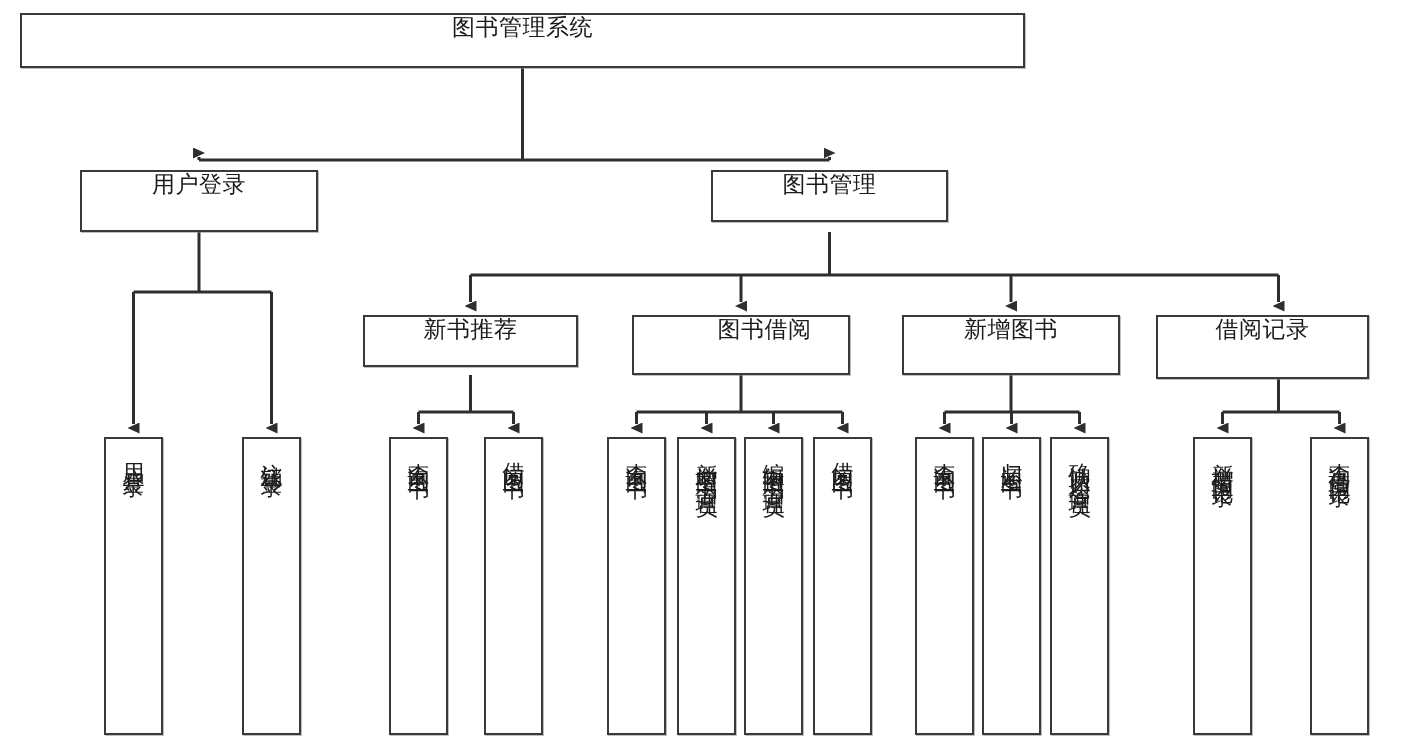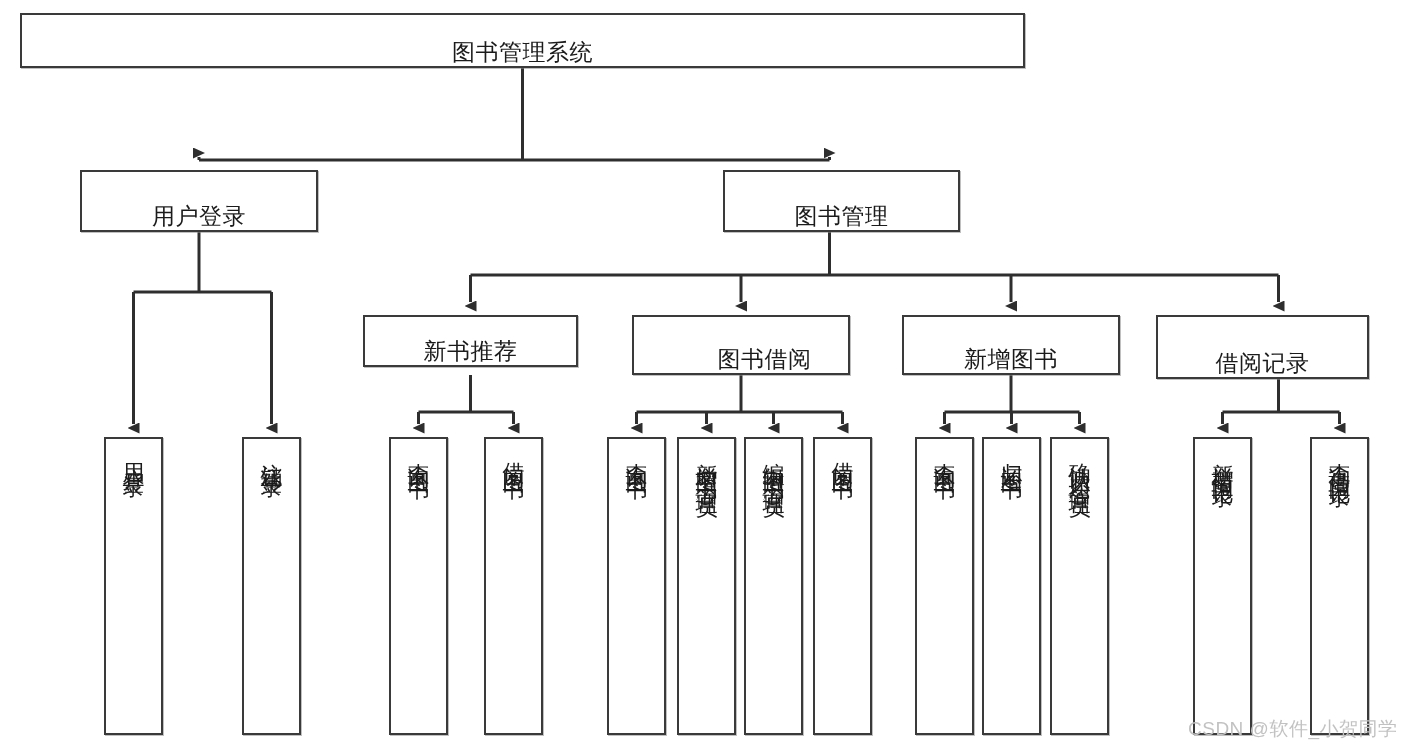--- a/index.html
+++ b/index.html
@@ -28,21 +28,21 @@
     width: 1405px;
     height: 747px;
     pointer-events: none;
   }
   .node {
     position: absolute;
     box-sizing: border-box;
     background: #ffffff;
     border: 2.5px solid #3a3a3a;
     display: flex;
-    align-items: flex-end;
+    align-items: flex-start;
     justify-content: center;
     box-shadow: 1px 1px 0 rgba(140,140,140,0.55);
   }
   .node-label {
     color: #1b1b1b;
     font-size: 23px;
     line-height: 1.12;
     letter-spacing: 0.5px;
     text-align: center;
     white-space: nowrap;
@@ -116,21 +116,21 @@
       </g>
   </svg>
 
   <div id="node-layer">
       <div class="node" style="left: 20px; top: 13px; width: 1005px; height: 55px;">
         <span class="node-label">图书管理系统</span>
       </div>
       <div class="node" style="left: 80px; top: 170px; width: 238px; height: 62px;">
         <span class="node-label">用户登录</span>
       </div>
-      <div class="node" style="left: 711px; top: 170px; width: 237px; height: 62px; margin-left: 12px;">
+      <div class="node" style="left: 711px; top: 170px; width: 237px; height: 52px;">
         <span class="node-label">图书管理</span>
       </div>
       <div class="node" style="left: 363px; top: 315px; width: 215px; height: 52px;">
         <span class="node-label">新书推荐</span>
       </div>
       <div class="node" style="left: 632px; top: 315px; width: 218px; height: 60px; padding-left: 47px;">
         <span class="node-label">图书借阅</span>
       </div>
       <div class="node" style="left: 902px; top: 315px; width: 218px; height: 60px;">
         <span class="node-label">新增图书</span>
@@ -172,14 +172,13 @@
         <span class="node-label">确认归还（管理员）</span>
       </div>
       <div class="node vertical" style="left: 1193px; top: 437px; width: 59px; height: 298px;">
         <span class="node-label">新增借阅记录</span>
       </div>
       <div class="node vertical" style="left: 1310px; top: 437px; width: 59px; height: 298px;">
         <span class="node-label">查询借阅记录</span>
       </div>
     </div>
 
-  <div class="watermark" style="left: 1188px; top: 716px;">CSDN @软件_小贺同学</div>
 </div>
 
 </body></html>

